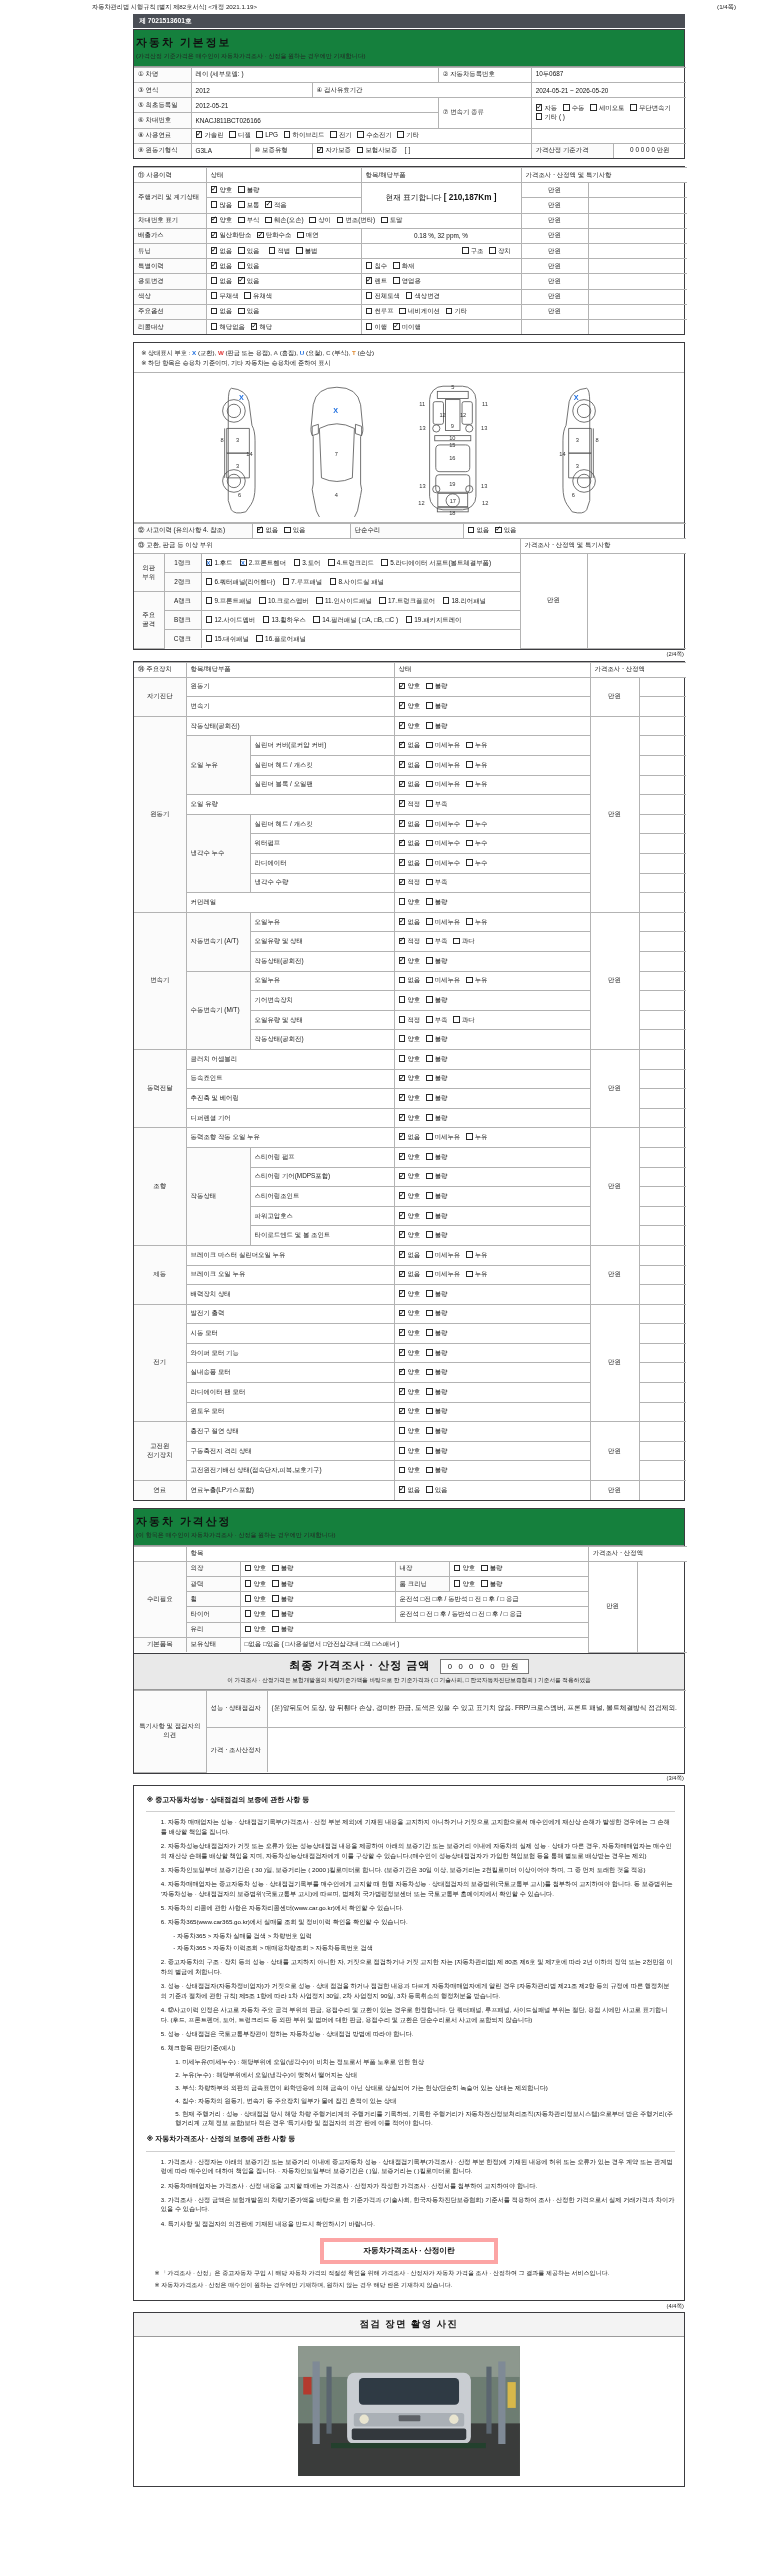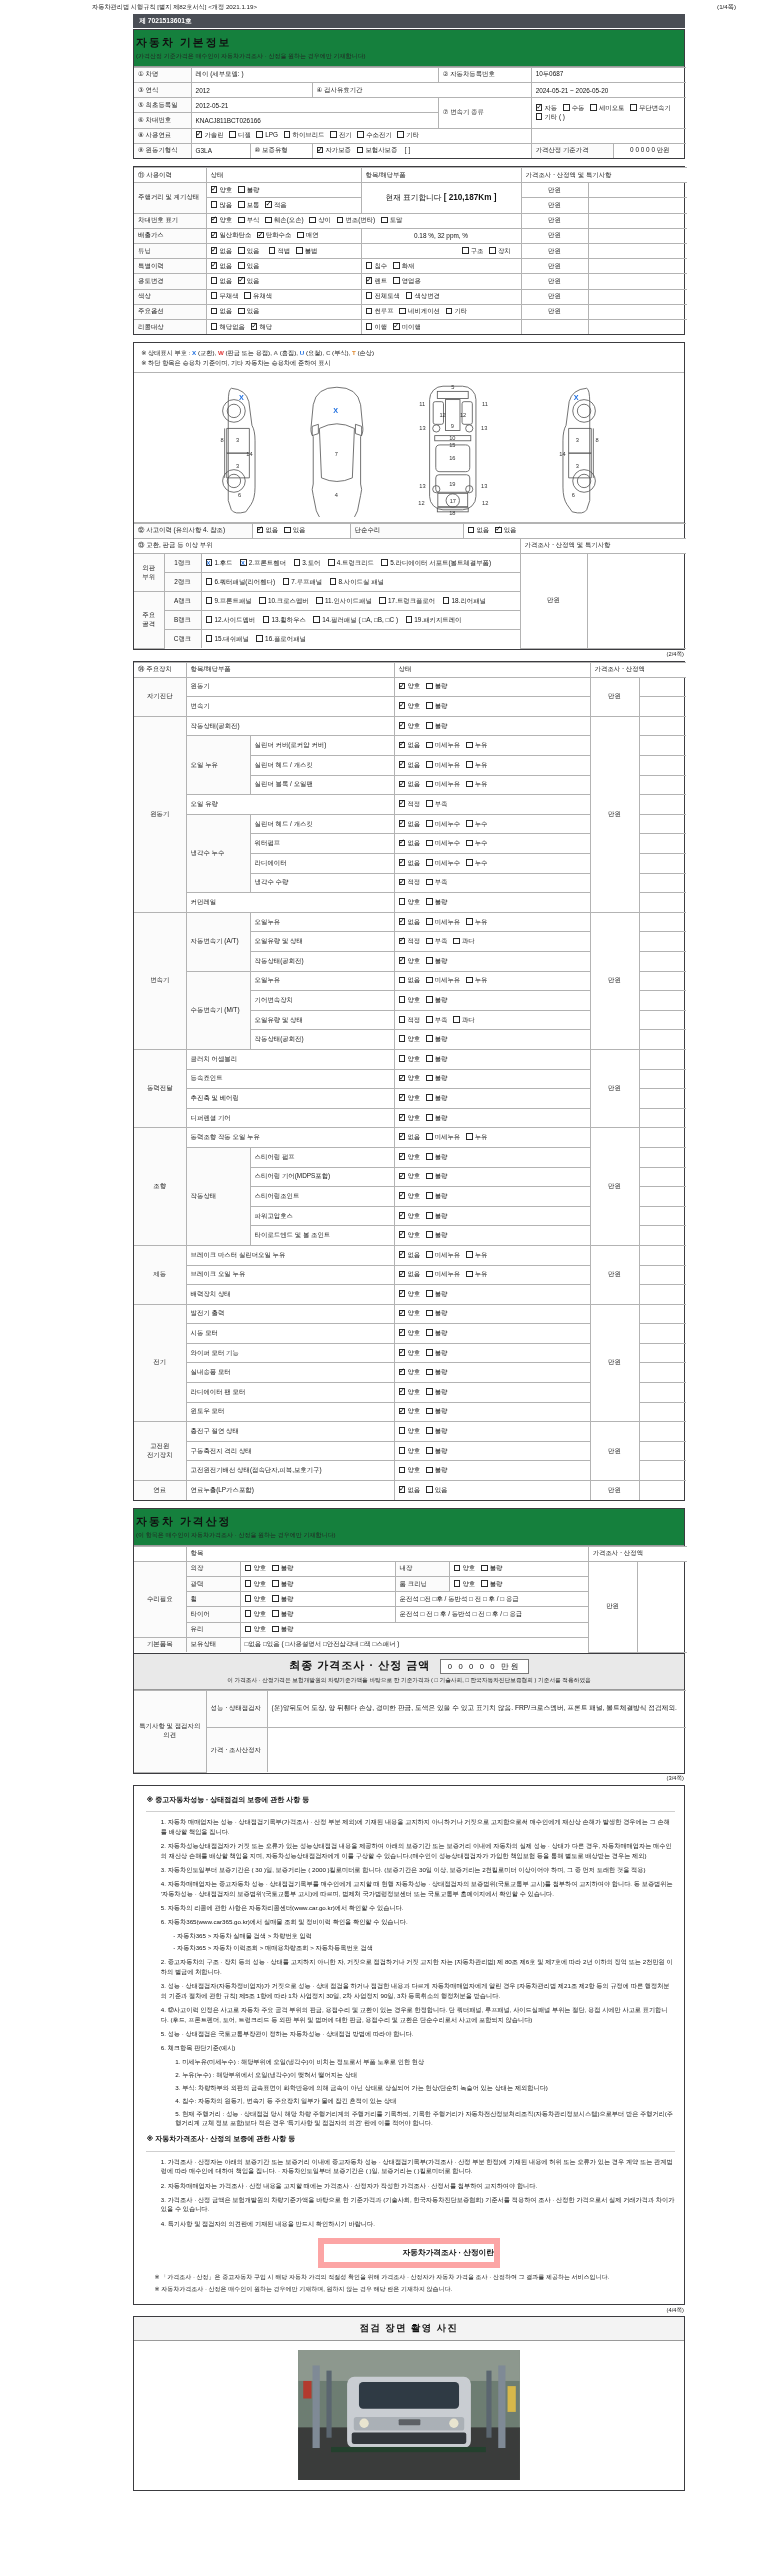--- a/index.html
+++ b/index.html
@@ -39,21 +39,21 @@
   
   .diagwrap{padding:5.2px 0 3.1px 0;text-align:center;border-bottom:0.5px solid #b3b3b3;}
   .notes{padding:4.6px 7.2px;font-size:6.2px;border-bottom:0.5px solid #b3b3b3;line-height:1.6;}
   svg text{font-family:"Liberation Sans","DejaVu Sans",sans-serif;}
   
   .ntc{padding:2.1px 9.3px 8.2px 9.3px;}
   .ntc .h1{font-size:7px;font-weight:bold;margin:7.2px 0 5.2px 3.1px;padding-bottom:6.2px;border-bottom:0.5px solid #cfcfcf;}
   .ntc .p{font-size:6.2px;line-height:1.55;margin:4.6px 0 4.6px 17.5px;}
   .ntc .p2{font-size:6.2px;line-height:1.5;margin:2.6px 0 2.6px 30px;}
   .ntc .p3{font-size:6.2px;line-height:1.5;margin:3.6px 0 3.6px 32px;}
-  .ntc .boxt{width:170px;margin:9.3px auto 5.2px auto;border:6px solid #fca5a5;text-align:right;font-size:7.7px;font-weight:bold;padding:4.1px 0;}
+  .ntc .boxt{width:170px;margin:9.3px auto 5.2px auto;border:4px solid #fca5a5;text-align:center;font-size:7.7px;font-weight:bold;padding:4.1px 0;}
   .ntc .boxl{font-size:6px;margin:2.6px 0 2.6px 11.3px;line-height:1.5;}
   
   .photoband{background:#f3f3f3;border-bottom:0.5px solid #9a9a9a;text-align:center;padding:4.6px 0;font-size:9.3px;font-weight:bold;letter-spacing:1.5px;}
   .photos{text-align:center;padding:6.2px 0 7.2px 0;}
   .photo{margin:3.1px auto;display:block;}
   .pricewrap{background:#e9e9e9;border-top:1px solid #3c3c40;border-bottom:0.5px solid #9a9a9a;text-align:center;padding:4.1px 0 3.6px 0;}
   .pricewrap .pl{font-size:11px;font-weight:bold;letter-spacing:1px;margin-right:7.2px;}
   .pricewrap .pv{display:inline-block;border:0.5px solid #777;background:#fff;font-size:7.7px;padding:1.5px 7.2px;letter-spacing:2.1px;}
   .pricewrap .pn{font-size:5.7px;margin-top:3.1px;color:#222;}
 </style>

